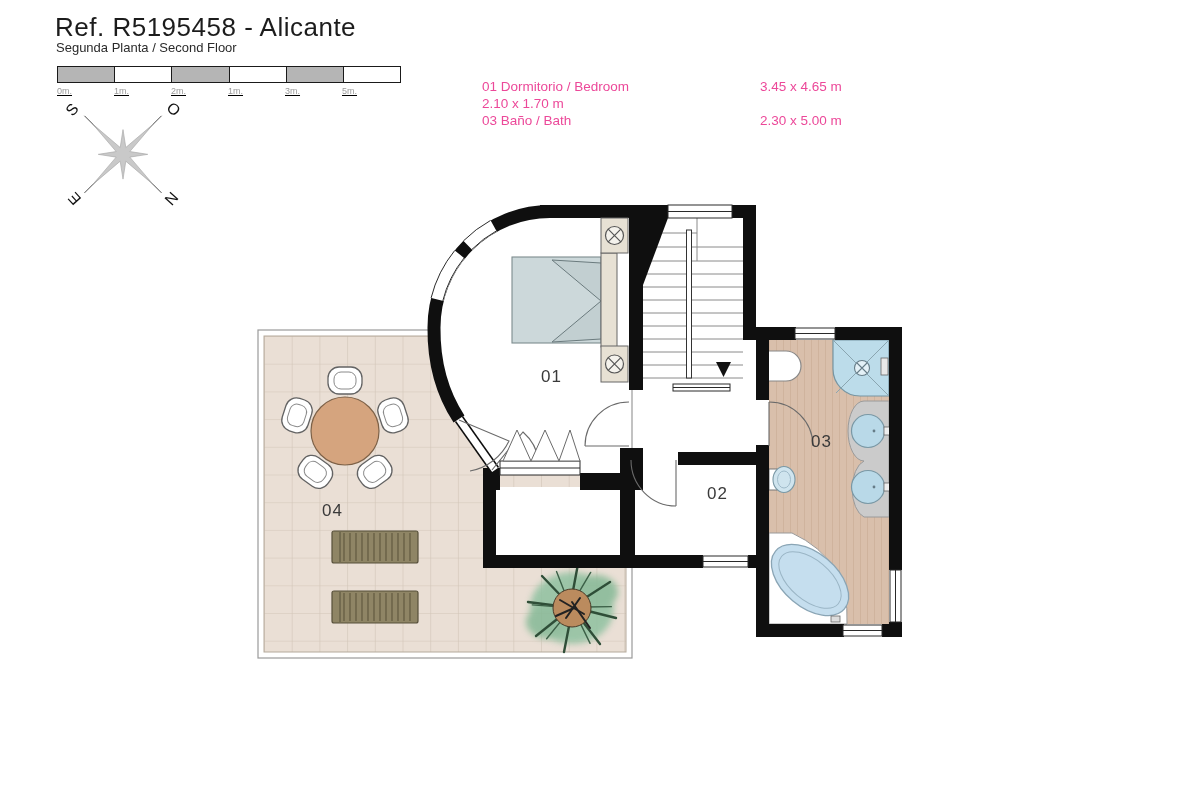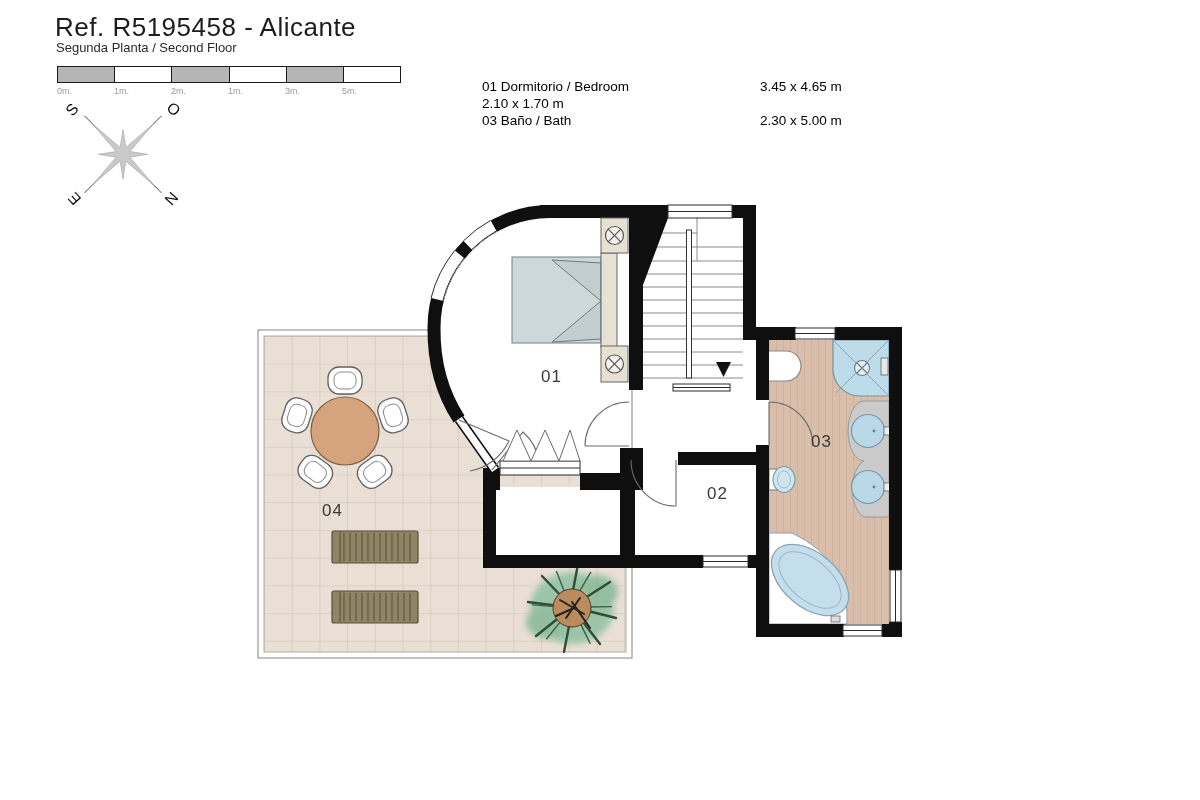--- a/index.html
+++ b/index.html
@@ -1,30 +1,30 @@
 <!DOCTYPE html>
 <html><head>
 <meta charset="utf-8">
 <style>
   html,body{margin:0;padding:0;background:#fff;}
   #page{position:relative;width:1104px;height:800px;background:#fff;overflow:hidden;
         font-family:"Liberation Sans","DejaVu Sans",sans-serif;}
   .title{position:absolute;left:55px;top:12px;font-size:26px;color:#1c1c1c;letter-spacing:.5px;}
   .subtitle{position:absolute;left:56px;top:40px;font-size:13px;color:#2a2a2a;}
   
-  .scalebar{position:absolute;left:57px;top:66px;}
+  .scalebar{position:absolute;left:57px;top:66px;text-decoration:underline;}
   .scalebar-track{display:flex;width:342px;height:15px;border:1px solid #1a1a1a;}
   .scalebar-seg{flex:1;border-right:1px solid #1a1a1a;}
   .scalebar-seg:last-child{border-right:none;}
   .scalebar-seg:nth-child(odd){background:#b5b5b5;}
   .scalebar-seg:nth-child(even){background:#ffffff;}
   .scalebar-labels{display:flex;width:400px;margin-top:3px;}
   .scalebar-labels span{width:57px;font-size:9px;color:#9a9a9a;}
   
-  .legend{position:absolute;left:482px;top:78px;font-size:13.5px;color:#000000;}
+  .legend{position:absolute;left:482px;top:78px;font-size:13.5px;color:#ec4899;}
   .legend-row{display:flex;height:17px;line-height:17px;}
   .legend-label{width:278px;}
   .legend-dims{width:120px;}
   
   .compass{position:absolute;left:47px;top:90px;}
   .compass text{font-size:19px;fill:#111;font-family:"Liberation Sans",sans-serif;}
   
   .plan{position:absolute;left:0;top:0;}
   .wall{fill:#0f0f0f;stroke:none;}
   .win{fill:#ffffff;stroke:#2a2a2a;stroke-width:1;}

